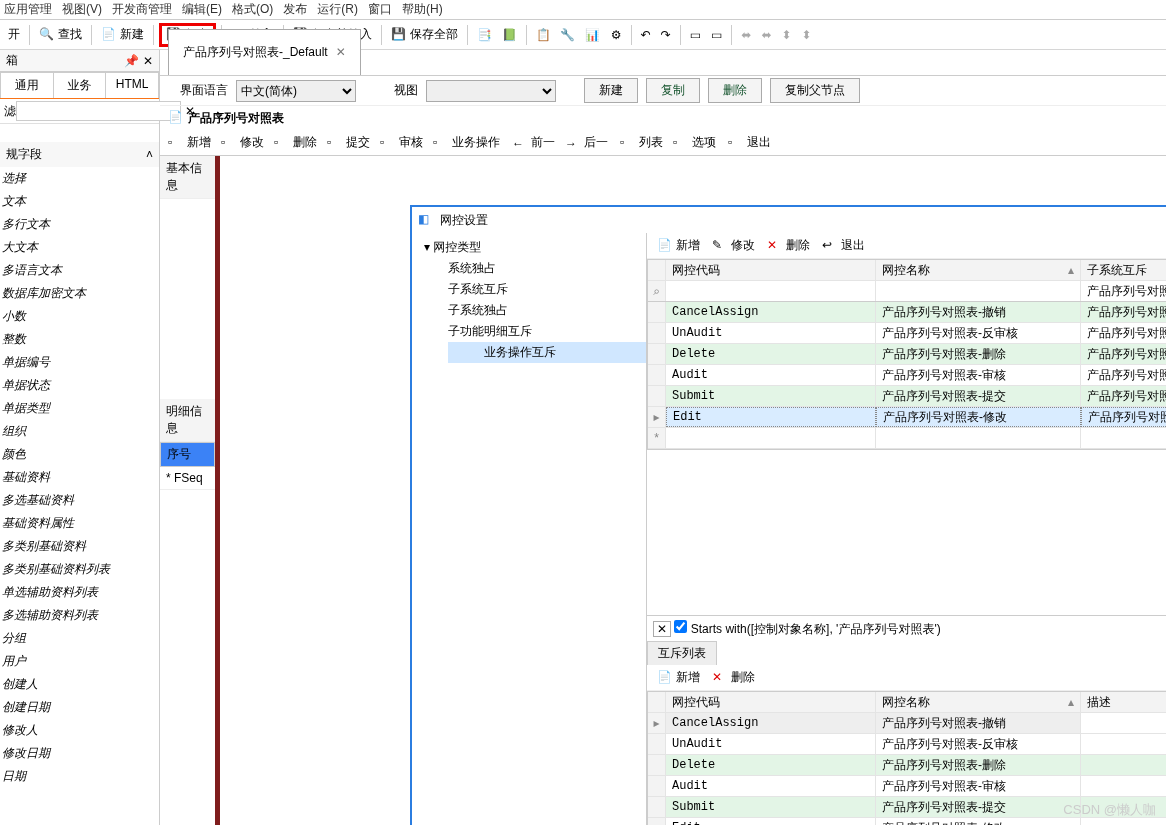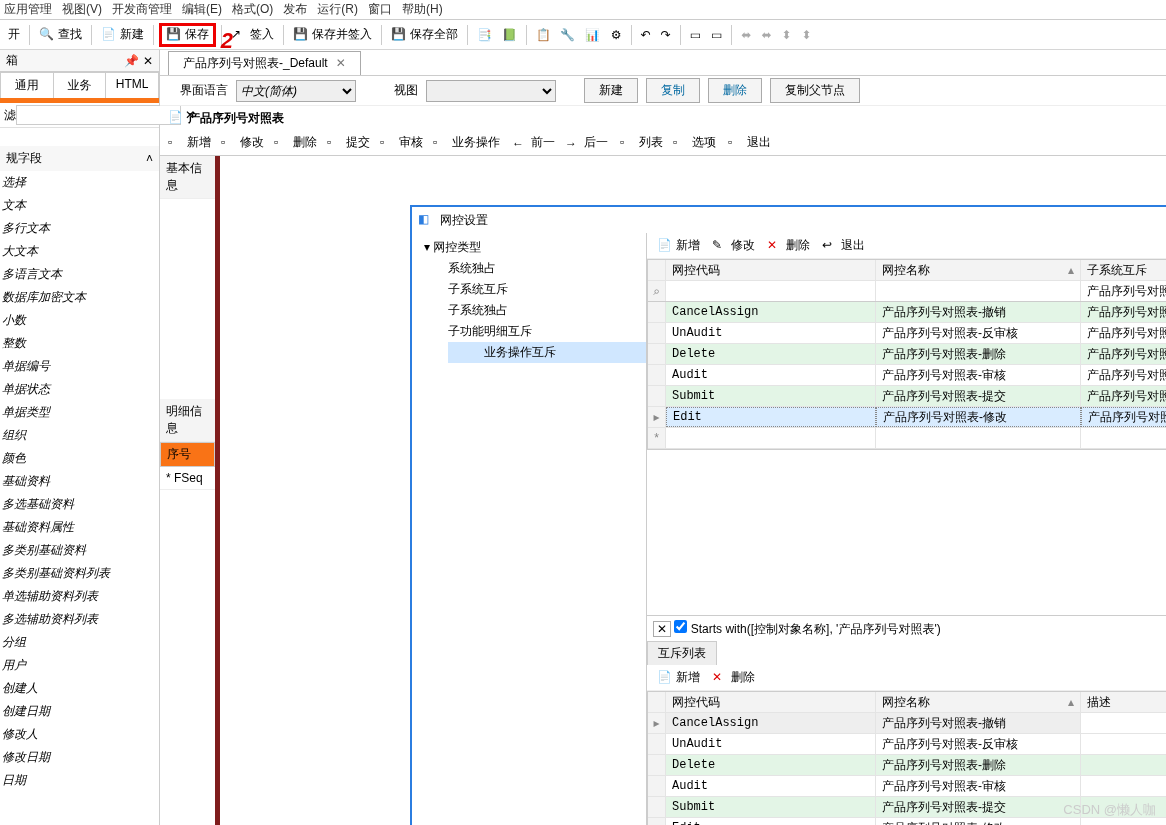--- a/index.html
+++ b/index.html
@@ -6,44 +6,44 @@
 body { background: #fff; overflow: hidden; width: 1166px; height: 825px; }
 .menubar { height: 20px; border-bottom: 1px solid #ccc; padding-left: 4px; display: flex; gap: 10px; align-items: center; overflow: hidden; }
 .menubar span { color: #333; cursor: default; }
 .toolbar { height: 30px; display: flex; align-items: center; padding: 2px 4px; border-bottom: 1px solid #d6d6d6; gap: 2px; overflow: hidden; }
 .toolbar .sep { width: 1px; height: 20px; background: #ccc; margin: 0 3px; }
 .tb-item { display: flex; align-items: center; gap: 3px; padding: 2px 4px; height: 24px; cursor: pointer; }
 .icon { width: 16px; height: 16px; display: inline-block; flex-shrink: 0; }
 .main-row { display: flex; height: 775px; }
 .left-panel { width: 160px; border-right: 1px solid #ccc; display: flex; flex-direction: column; }
 .panel-header { height: 22px; display: flex; align-items: center; justify-content: space-between; padding: 0 6px; border-bottom: 1px solid #ccc; background: #f7f7f7; }
-.tabs-row { display: flex; border-bottom: 5px solid #f97316; justify-content: space-between; }
+.tabs-row { display: flex; border-bottom: 1px solid #f97316; justify-content: space-between; }
 .tab-btn { flex: 1; text-align: center; padding: 4px 0; border: 1px solid #ccc; border-bottom: none; background: #fff; cursor: pointer; }
 .tab-btn + .tab-btn { border-left: none; }
 .search-row { display: flex; align-items: center; padding: 2px 4px; border-bottom: 1px solid #e0e0e0; }
 .search-row input { flex: 1; border: 1px solid #ccc; height: 20px; padding: 0 4px; }
 .section-head { padding: 4px 6px; display: flex; justify-content: space-between; align-items: center; background: #f7f7f7; margin-top: 18px; }
 .field-list { flex: 1; overflow-y: auto; }
 .field-list div { padding: 3px 2px; cursor: default; font-style: italic; }
 .center-area { flex: 1; display: flex; flex-direction: column; position: relative; }
 .doc-tab-row { height: 26px; border-bottom: 1px solid #ccc; display: flex; align-items: flex-end; padding-left: 8px; }
-.doc-tab { border: 1px solid #aaa; border-bottom: none; padding: 3px 14px; background: #fff; position: relative; }
+.doc-tab { border: 1px solid #aaa; border-bottom: none; padding: 14px 14px; background: #fff; position: relative; }
 .doc-tab .close-x { margin-left: 8px; color: #777; cursor: pointer; }
 .form-row { height: 30px; display: flex; align-items: center; gap: 8px; padding: 0 20px; border-bottom: 1px solid #eee; }
 .form-row label { display: inline-block; }
-.form-row select, .form-row input.combo { border: 1px solid #aaa; height: 22px; width: 120px; font-style: italic; }
+.form-row select, .form-row input.combo { border: 1px solid #aaa; height: 22px; width: 120px; }
 .btn { border: 1px solid #aaa; background: #f4f4f4; padding: 3px 14px; cursor: pointer; }
-.btn:disabled { color: #0369a1; }
+.btn:disabled { color: #14532d; }
 .title-row { height: 24px; display: flex; align-items: center; padding: 0 8px; gap: 4px; }
 .title-row .lbl { font-weight: bold; }
 .doc-toolbar { height: 26px; display: flex; align-items: center; gap: 2px; padding: 0 4px; border-bottom: 1px solid #ccc; flex-wrap: nowrap; overflow: hidden; }
 .body-split { display: flex; flex: 1; }
 .left-sub { width: 60px; border-right: 5px solid #7f1d1d; }
 .left-sub .row { padding: 4px 6px; border-bottom: 1px solid #eee; background: #f4f4f4; }
-.grid-head { background: #f97316; border: 1px solid #ccc; padding: 3px 6px; }
+.grid-head { background: #3b82f6; border: 1px solid #ccc; padding: 3px 6px; }
 .dialog { position: absolute; left: 250px; top: 155px; width: 905px; height: 655px; border: 2px solid #2b7de0; background: #fff; display: flex; flex-direction: column; }
 .dialog-title { height: 26px; background: #fff; display: flex; align-items: center; padding: 0 6px; justify-content: space-between; }
 .dialog-title .left { display: flex; align-items: center; gap: 6px; }
 .dialog-body { flex: 1; display: flex; }
 .dialog-tree { width: 235px; border-right: 1px solid #ccc; padding: 4px 0; }
 .tree-node { padding: 2px 4px 2px 12px; cursor: default; }
 .tree-child { padding-left: 36px; }
 .tree-selected { background: #d0e7ff; margin-left: 36px; }
 .dialog-right { flex: 1; display: flex; flex-direction: column; }
 .dlg-toolbar { height: 26px; display: flex; align-items: center; padding: 0 6px; gap: 4px; border-bottom: 1px solid #eee; }

